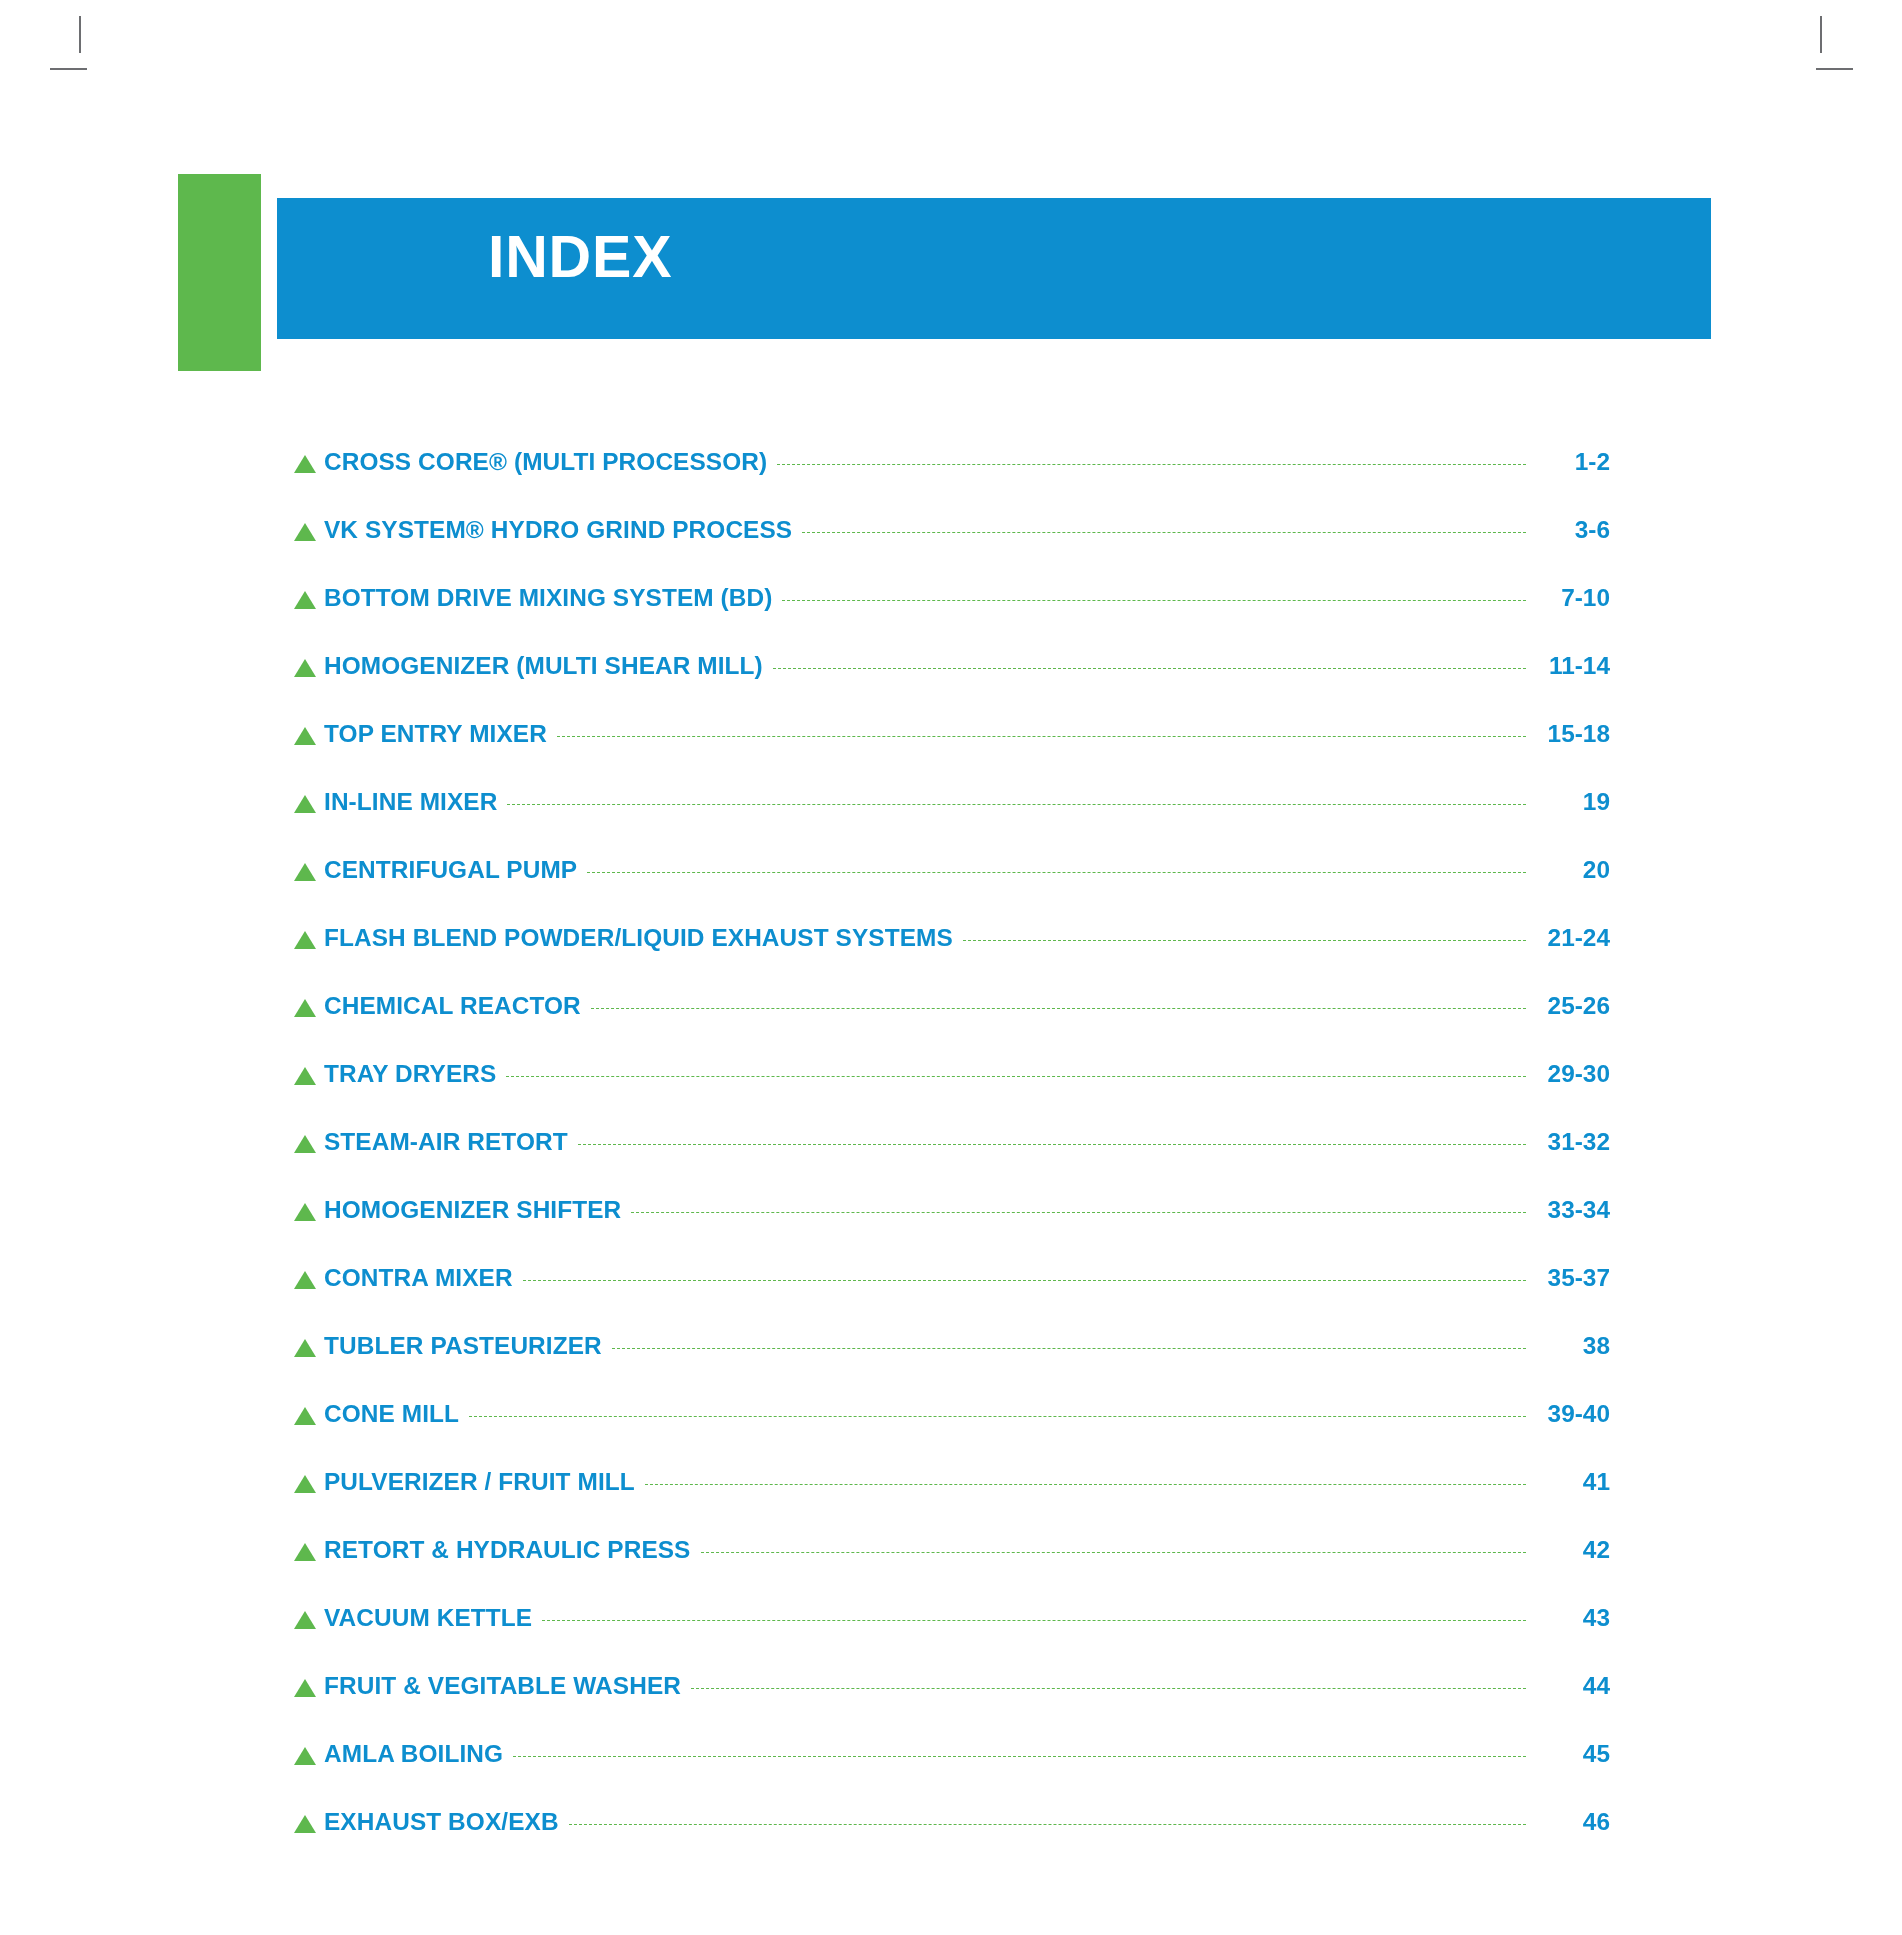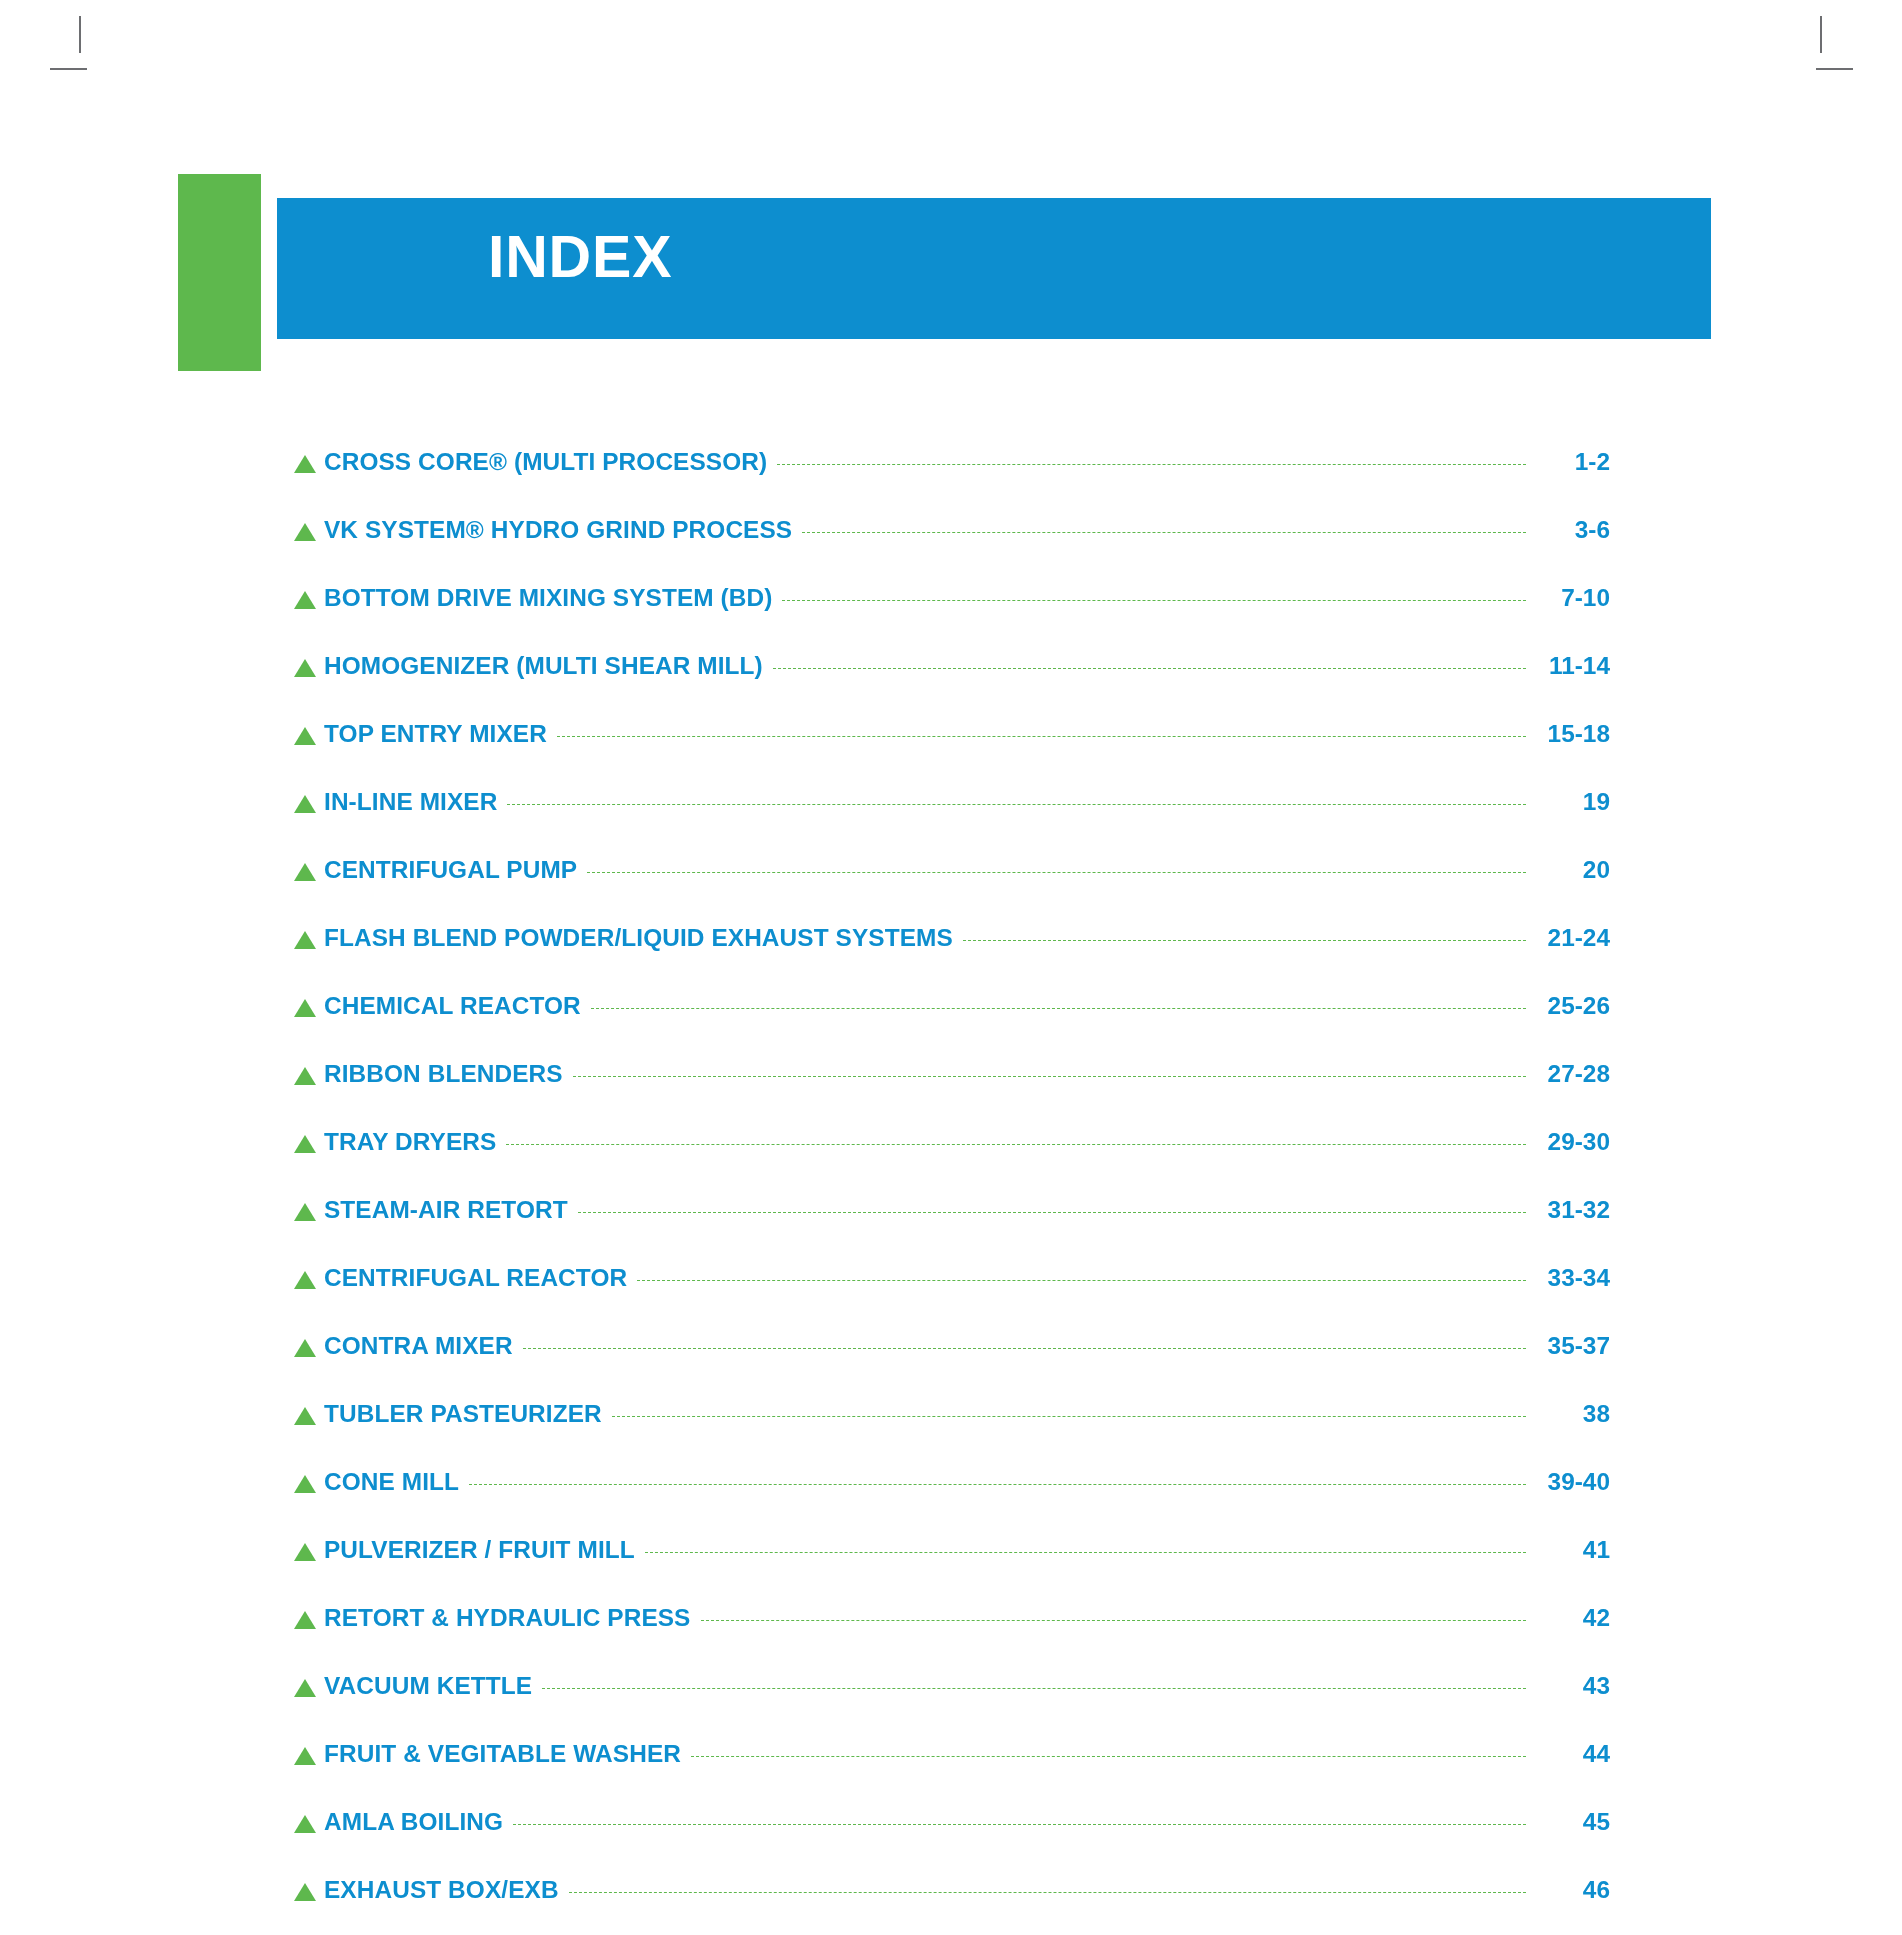--- a/index.html
+++ b/index.html
@@ -197,45 +197,37 @@
         <div class="tri"></div>
       </div>
       <div class="row-label">CHEMICAL REACTOR</div>
       <div class="leader"></div>
       <div class="row-page">25-26</div>
     </div>
     <div class="index-row">
       <div class="bullet">
         <div class="tri"></div>
       </div>
-      <div class="row-label">RIBBON BLENDERS</div>
-      <div class="leader"></div>
-      <div class="row-page">27-28</div>
-    </div>
-    <div class="index-row">
-      <div class="bullet">
-        <div class="tri"></div>
-      </div>
       <div class="row-label">TRAY DRYERS</div>
       <div class="leader"></div>
       <div class="row-page">29-30</div>
     </div>
     <div class="index-row">
       <div class="bullet">
         <div class="tri"></div>
       </div>
       <div class="row-label">STEAM-AIR RETORT</div>
       <div class="leader"></div>
       <div class="row-page">31-32</div>
     </div>
     <div class="index-row">
       <div class="bullet">
         <div class="tri"></div>
       </div>
-      <div class="row-label">CENTRIFUGAL REACTOR</div>
+      <div class="row-label">HOMOGENIZER SHIFTER</div>
       <div class="leader"></div>
       <div class="row-page">33-34</div>
     </div>
     <div class="index-row">
       <div class="bullet">
         <div class="tri"></div>
       </div>
       <div class="row-label">CONTRA MIXER</div>
       <div class="leader"></div>
       <div class="row-page">35-37</div>

